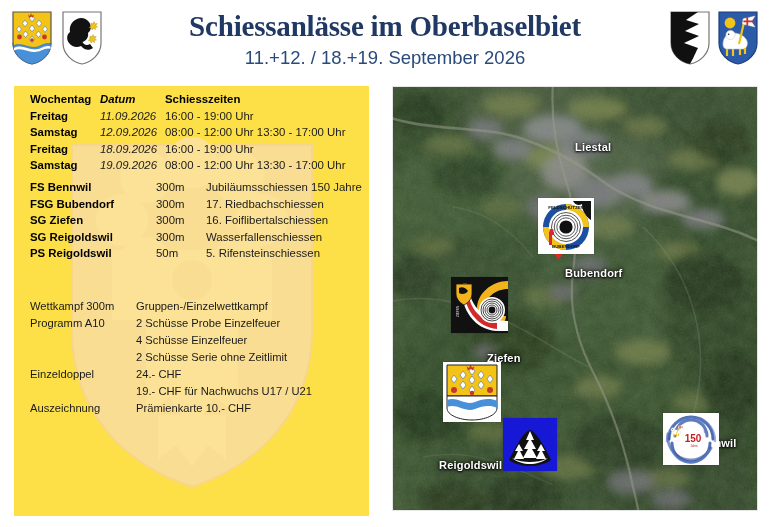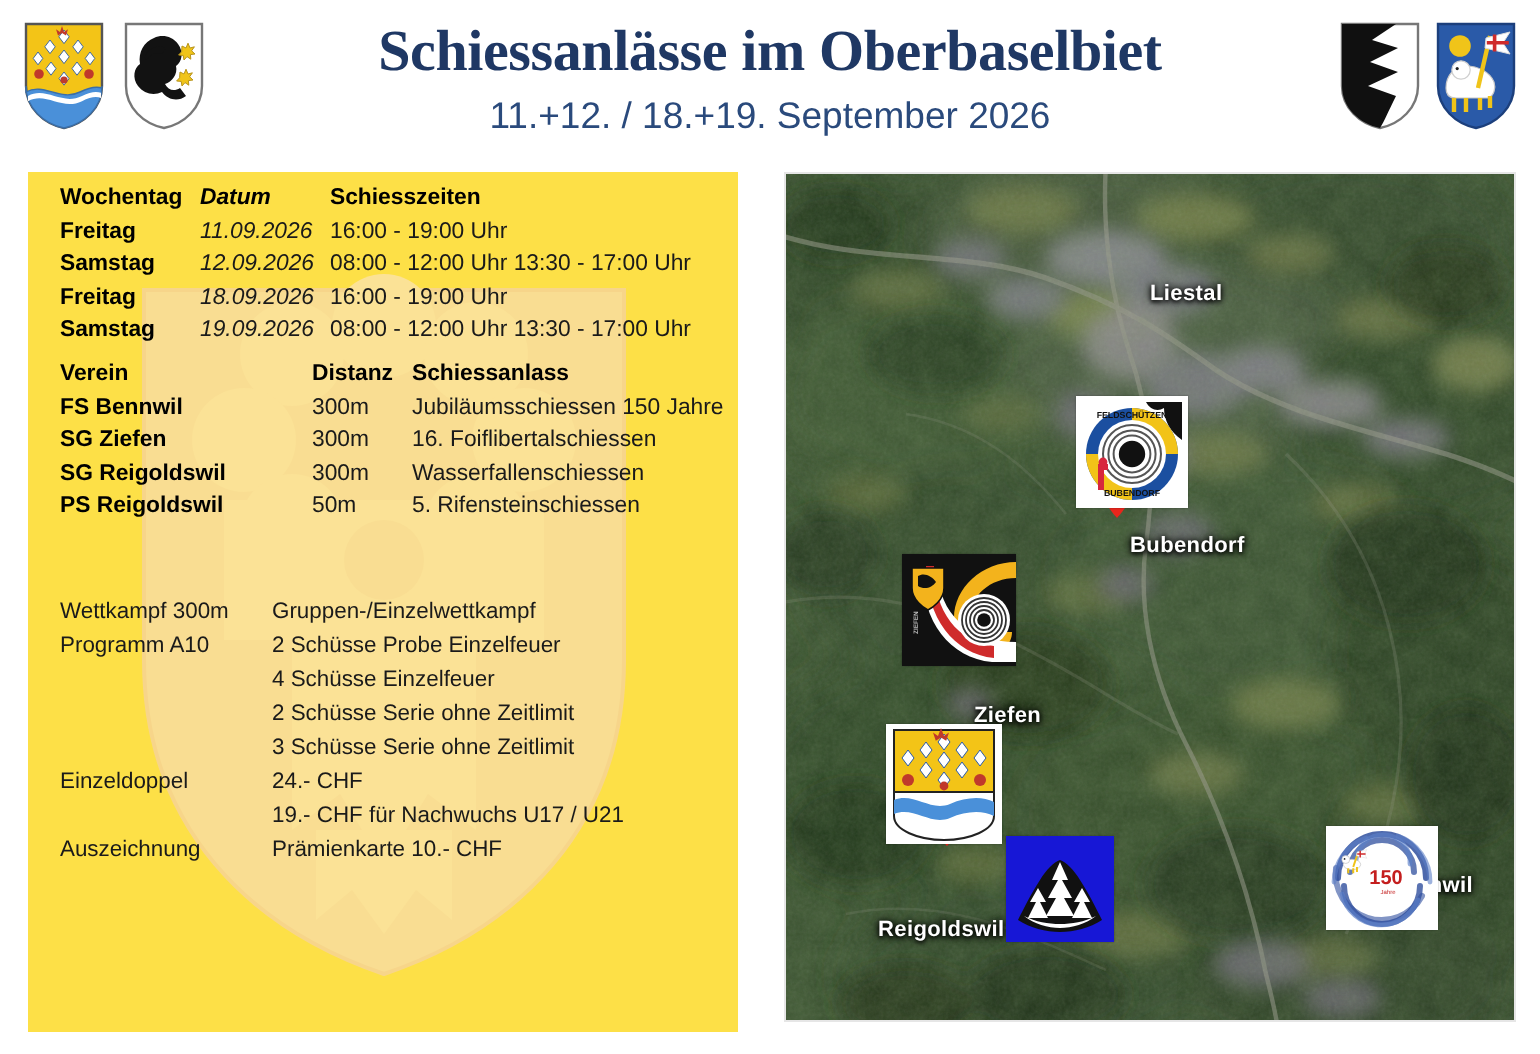--- a/index.html
+++ b/index.html
@@ -191,29 +191,29 @@
         <tr>
           <td class="c0 bd">Samstag</td>
           <td class="c1 rg">19.09.2026</td>
           <td class="rg">08:00 - 12:00 Uhr 13:30 - 17:00 Uhr</td>
         </tr>
       </tbody>
         </table>
 
       <table class="tbl" id="clubs-table">
         <tbody>
-            <tr>
-          <td class="c0 hd">Verein</td>
-          <td class="c1 hd">Distanz</td>
-          <td class="hd">Schiessanlass</td>
-        </tr>
         <tr>
           <td class="c0 bd">FS Bennwil</td>
           <td class="c1 rg">300m</td>
           <td class="rg">Jubiläumsschiessen 150 Jahre</td>
+        </tr>
+        <tr>
+          <td class="c0 bd">FSG Bubendorf</td>
+          <td class="c1 rg">300m</td>
+          <td class="rg">17. Riedbachschiessen</td>
         </tr>
         <tr>
           <td class="c0 bd">SG Ziefen</td>
           <td class="c1 rg">300m</td>
           <td class="rg">16. Foiflibertalschiessen</td>
         </tr>
         <tr>
           <td class="c0 bd">SG Reigoldswil</td>
           <td class="c1 rg">300m</td>
           <td class="rg">Wasserfallenschiessen</td>
@@ -236,24 +236,20 @@
           <td class="c0 rg">Programm A10</td>
           <td class="rg">2 Schüsse Probe Einzelfeuer</td>
         </tr>
         <tr>
           <td class="c0 rg"></td>
           <td class="rg">4 Schüsse Einzelfeuer</td>
         </tr>
         <tr>
           <td class="c0 rg"></td>
           <td class="rg">2 Schüsse Serie ohne Zeitlimit</td>
-        </tr>
-        <tr>
-          <td class="c0 rg"></td>
-          <td class="rg">3 Schüsse Serie ohne Zeitlimit</td>
         </tr>
         <tr>
           <td class="c0 rg">Einzeldoppel</td>
           <td class="rg">24.- CHF</td>
         </tr>
         <tr>
           <td class="c0 rg"></td>
           <td class="rg">19.- CHF für Nachwuchs U17 / U21</td>
         </tr>
         <tr>

